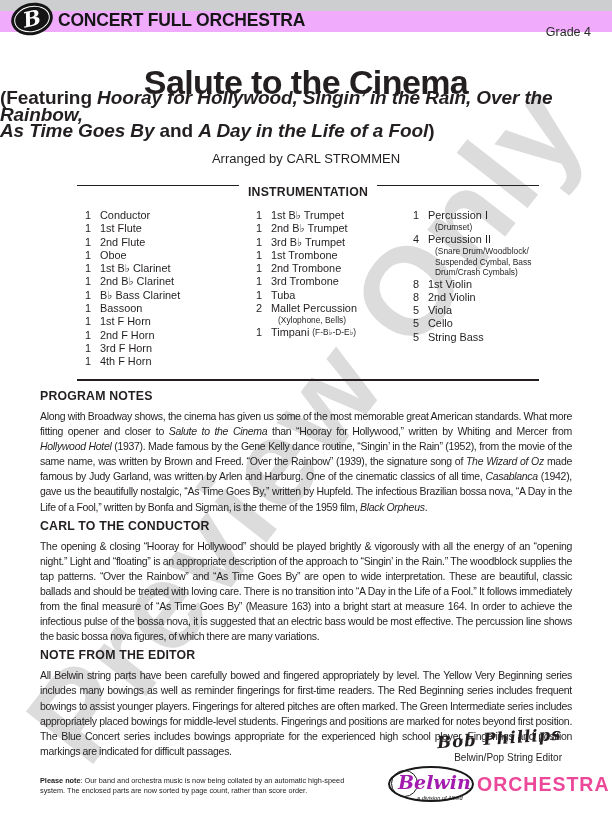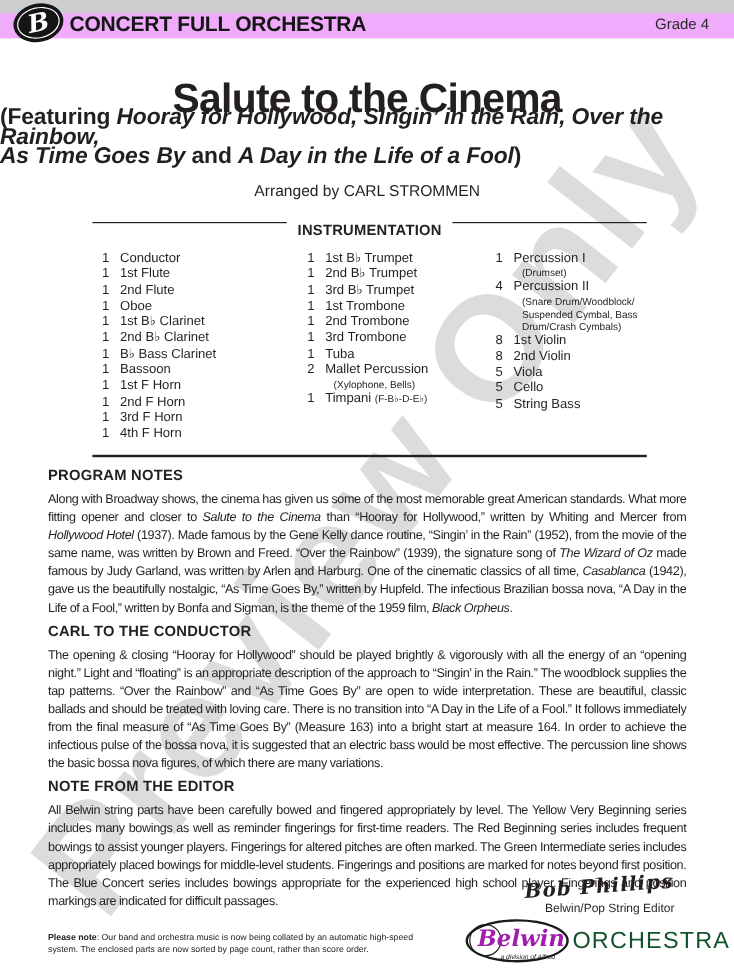--- a/index.html
+++ b/index.html
@@ -13,21 +13,21 @@
 
   
   .band{position:absolute;top:0;left:0;right:0;height:32px;background:#f0abfc;z-index:2;}
   .band-top{position:absolute;top:0;left:0;right:0;height:11px;background:#cdcecf;}
   .logo{position:absolute;left:11px;top:3px;width:42px;height:32px;background:#151515;
     border-radius:50%;transform:rotate(-12deg);z-index:3;}
   .logo-ring{position:absolute;left:3px;top:3px;right:3px;bottom:3px;border:1.3px solid #fff;border-radius:50%;}
   .logo-b{position:absolute;left:0;top:1px;width:100%;text-align:center;color:#fff;
     font-family:"DejaVu Serif",serif;font-style:italic;font-weight:bold;font-size:21px;line-height:30px;}
   .series{position:absolute;left:58px;top:10px;font-size:17.5px;font-weight:bold;letter-spacing:-0.2px;color:#161616;}
-  .grade{position:absolute;right:21px;top:13px;font-size:12.5px;color:#2a2a2a;}
+  .grade{position:absolute;right:21px;top:25px;font-size:12.5px;color:#2a2a2a;}
 
   
   .title{position:absolute;top:63px;left:0;width:100%;text-align:center;margin:0;
     font-size:34px;font-weight:bold;letter-spacing:-0.6px;z-index:1;}
   .subtitle{position:absolute;top:90px;left:0;width:100%;
     font-size:19px;font-weight:bold;line-height:16.5px;letter-spacing:-0.1px;z-index:1;}
   .subtitle i{font-style:italic;}
   .arranger{position:absolute;top:151px;left:0;width:100%;text-align:center;
     font-size:13px;z-index:1;}
 
@@ -59,21 +59,21 @@
   .sig-title{position:absolute;right:50px;top:752px;font-size:10px;z-index:1;}
 
   
   .foot-note{position:absolute;left:40px;top:776px;width:312px;font-size:7.3px;line-height:9.8px;color:#222;z-index:1;}
   .foot-logo{position:absolute;left:388px;top:766px;display:flex;align-items:center;z-index:1;}
   .oval{position:relative;width:82px;height:32px;border:2.5px solid #1a1a1a;border-radius:50%;display:inline-block;}
   .b-circ{position:absolute;left:1px;top:2px;width:25px;height:25px;border:1.5px solid #1a1a1a;border-radius:50%;}
   .belwin-script{position:absolute;left:8px;top:3px;font-family:"DejaVu Serif",serif;font-style:italic;
     font-weight:bold;font-size:19px;white-space:nowrap;color:#a21caf;}
   .division{position:absolute;left:27px;top:27px;font-size:5.6px;font-style:italic;white-space:nowrap;color:#141414;}
-  .orch{font-weight:normal;font-size:19.5px;letter-spacing:1px;margin-left:3px;color:#14532d;}
+  .orch{font-weight:bold;font-size:19.5px;letter-spacing:1px;margin-left:3px;color:#ec4899;}
 </style>
 </head>
 <body>
 
 <div class="page">
 
   <div class="watermark">Preview Only</div>
 
   <header class="band">
     <div class="band-top"></div>

